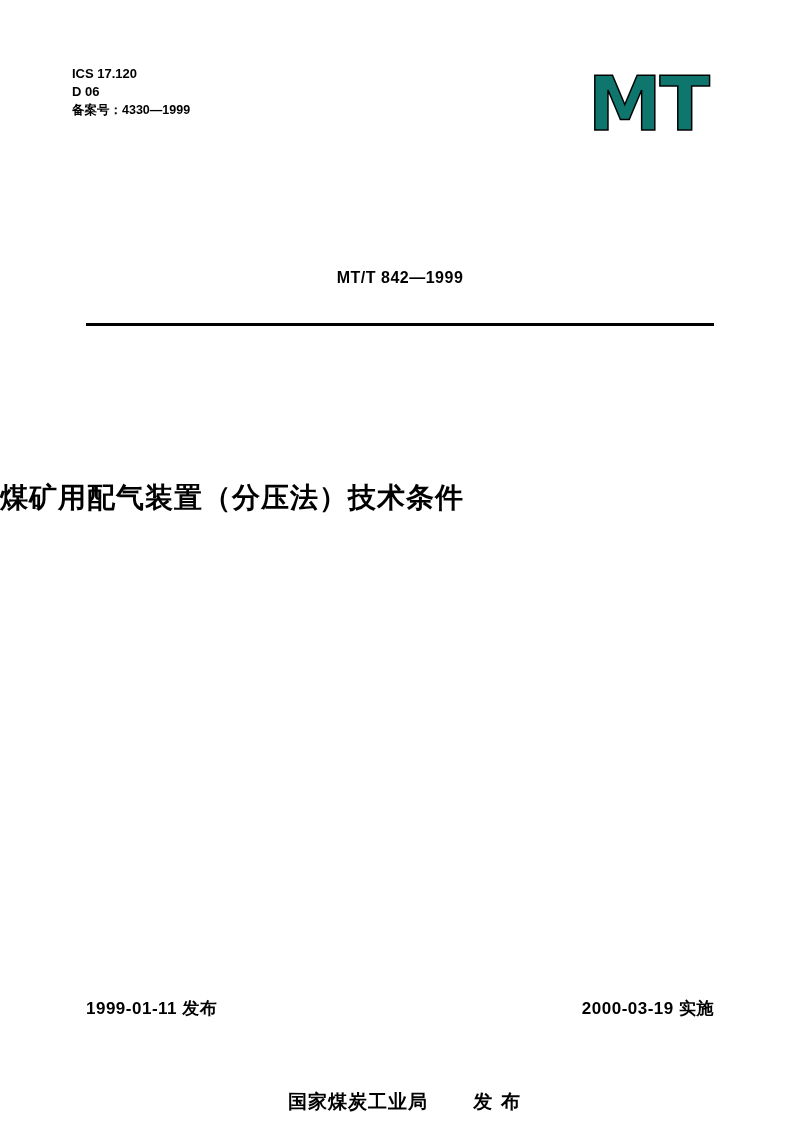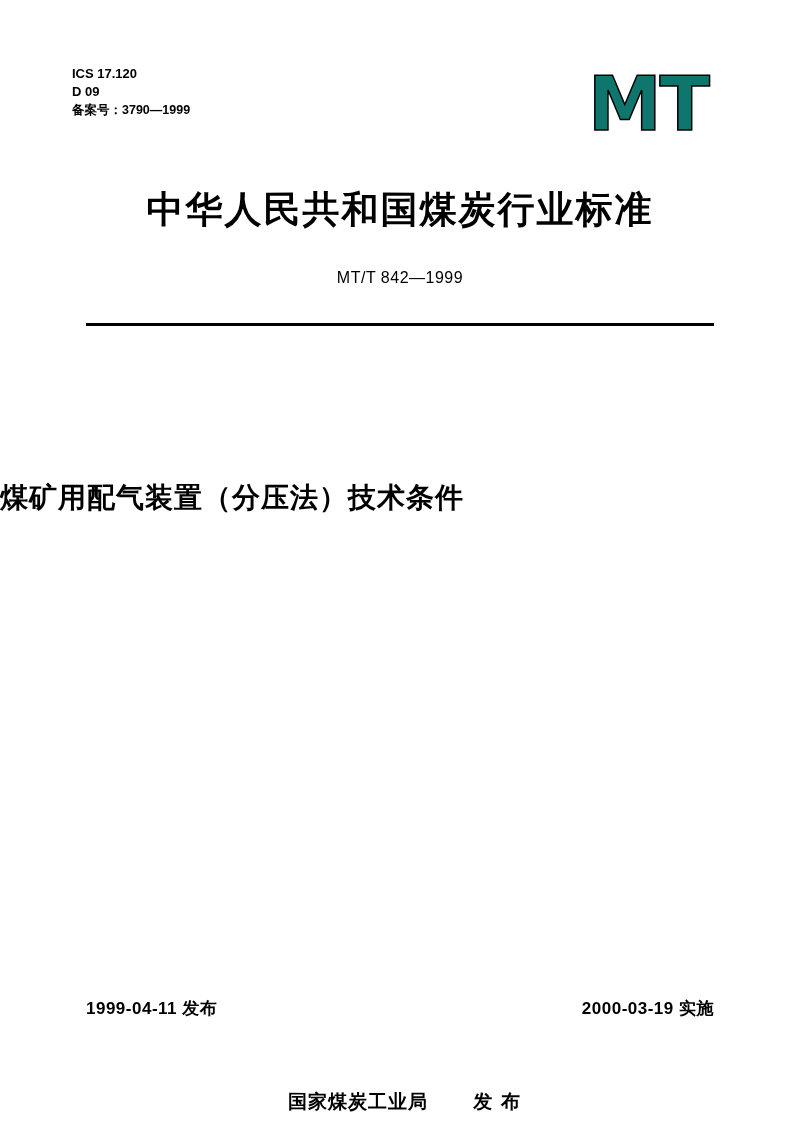--- a/index.html
+++ b/index.html
@@ -63,21 +63,21 @@
     color: #000;
   }
 
   .std-number {
     position: absolute;
     left: 0;
     right: 0;
     top: 252px;
     text-align: center;
     font-family: "Liberation Sans", sans-serif;
-    font-weight: normal;
+    font-weight: bold;
     font-size: 16px;
     letter-spacing: 0.5px;
   }
 
   .rule {
     position: absolute;
     left: 86px;
     right: 86px;
     top: 306px;
     height: 3px;
@@ -140,35 +140,34 @@
   }
   .publisher .gap { display: inline-block; width: 30px; }
 </style>
 </head>
 <body>
 
 <div class="page">
 
   <div class="ics-block">
     <div>ICS 17.120</div>
-    <div>D 09</div>
-    <div class="ics-line-3">备案号：3790—1999</div>
+    <div>D 06</div>
+    <div class="ics-line-3">备案号：4330—1999</div>
   </div>
 
   <div class="mt-logo">MT</div>
 
-  <div class="std-title">中华人民共和国煤炭行业标准</div>
 
   <div class="std-number">MT/T 842—1999</div>
 
   <div class="rule"></div>
 
   <div class="doc-title-cn">煤矿用配气装置（分压法）技术条件</div>
 
-  <div class="date-issue">1999-04-11 发布</div>
+  <div class="date-issue">1999-01-11 发布</div>
   <div class="date-effective">2000-03-19 实施</div>
 
   <div class="publisher">
     <span>国家煤炭工业局</span>
     <span class="gap"></span>
     <span>发 布</span>
   </div>
 
 </div>
 

